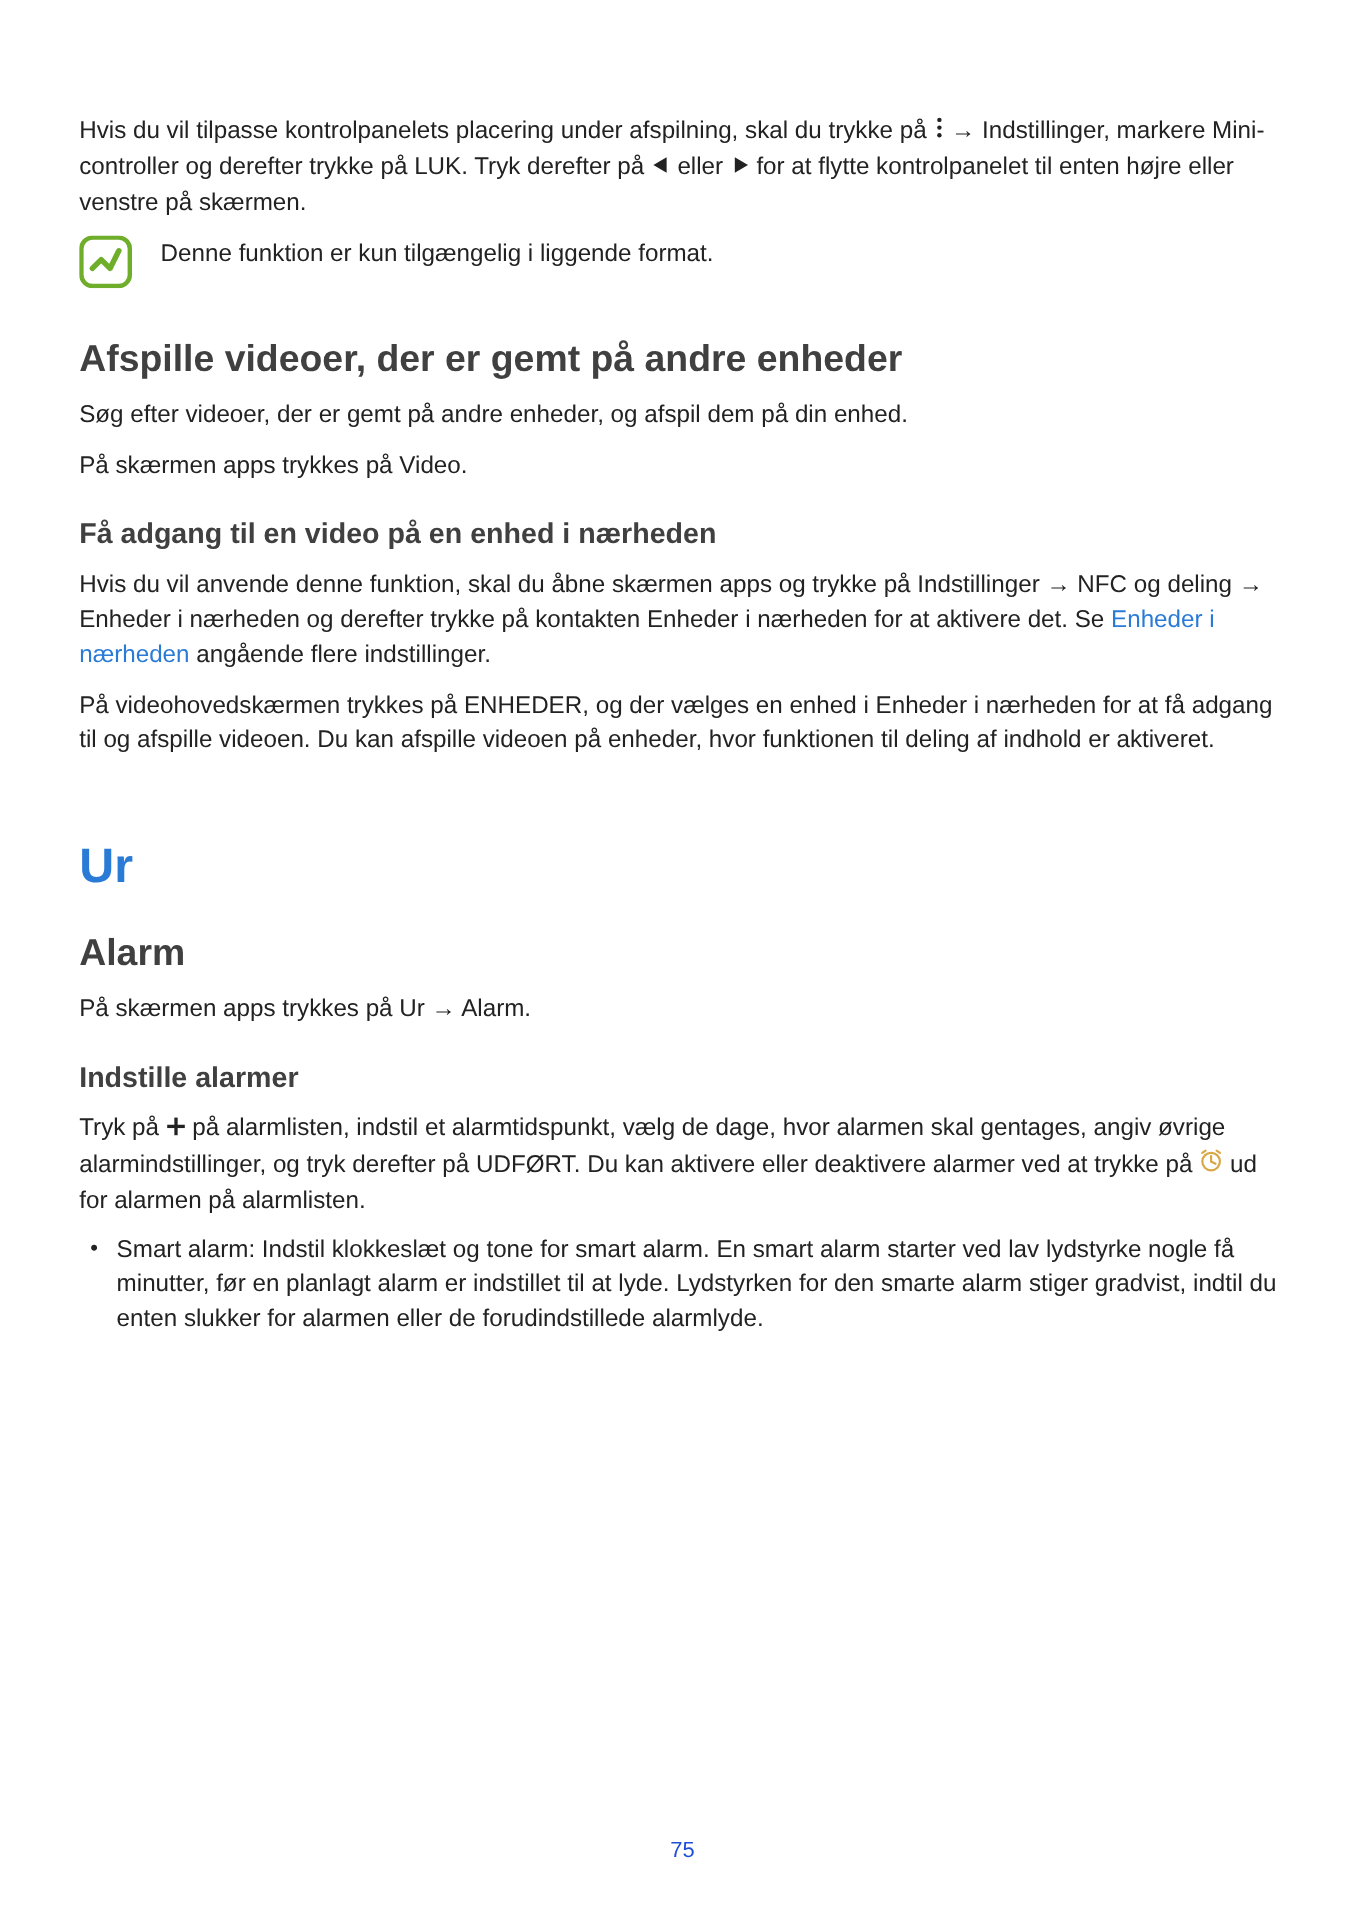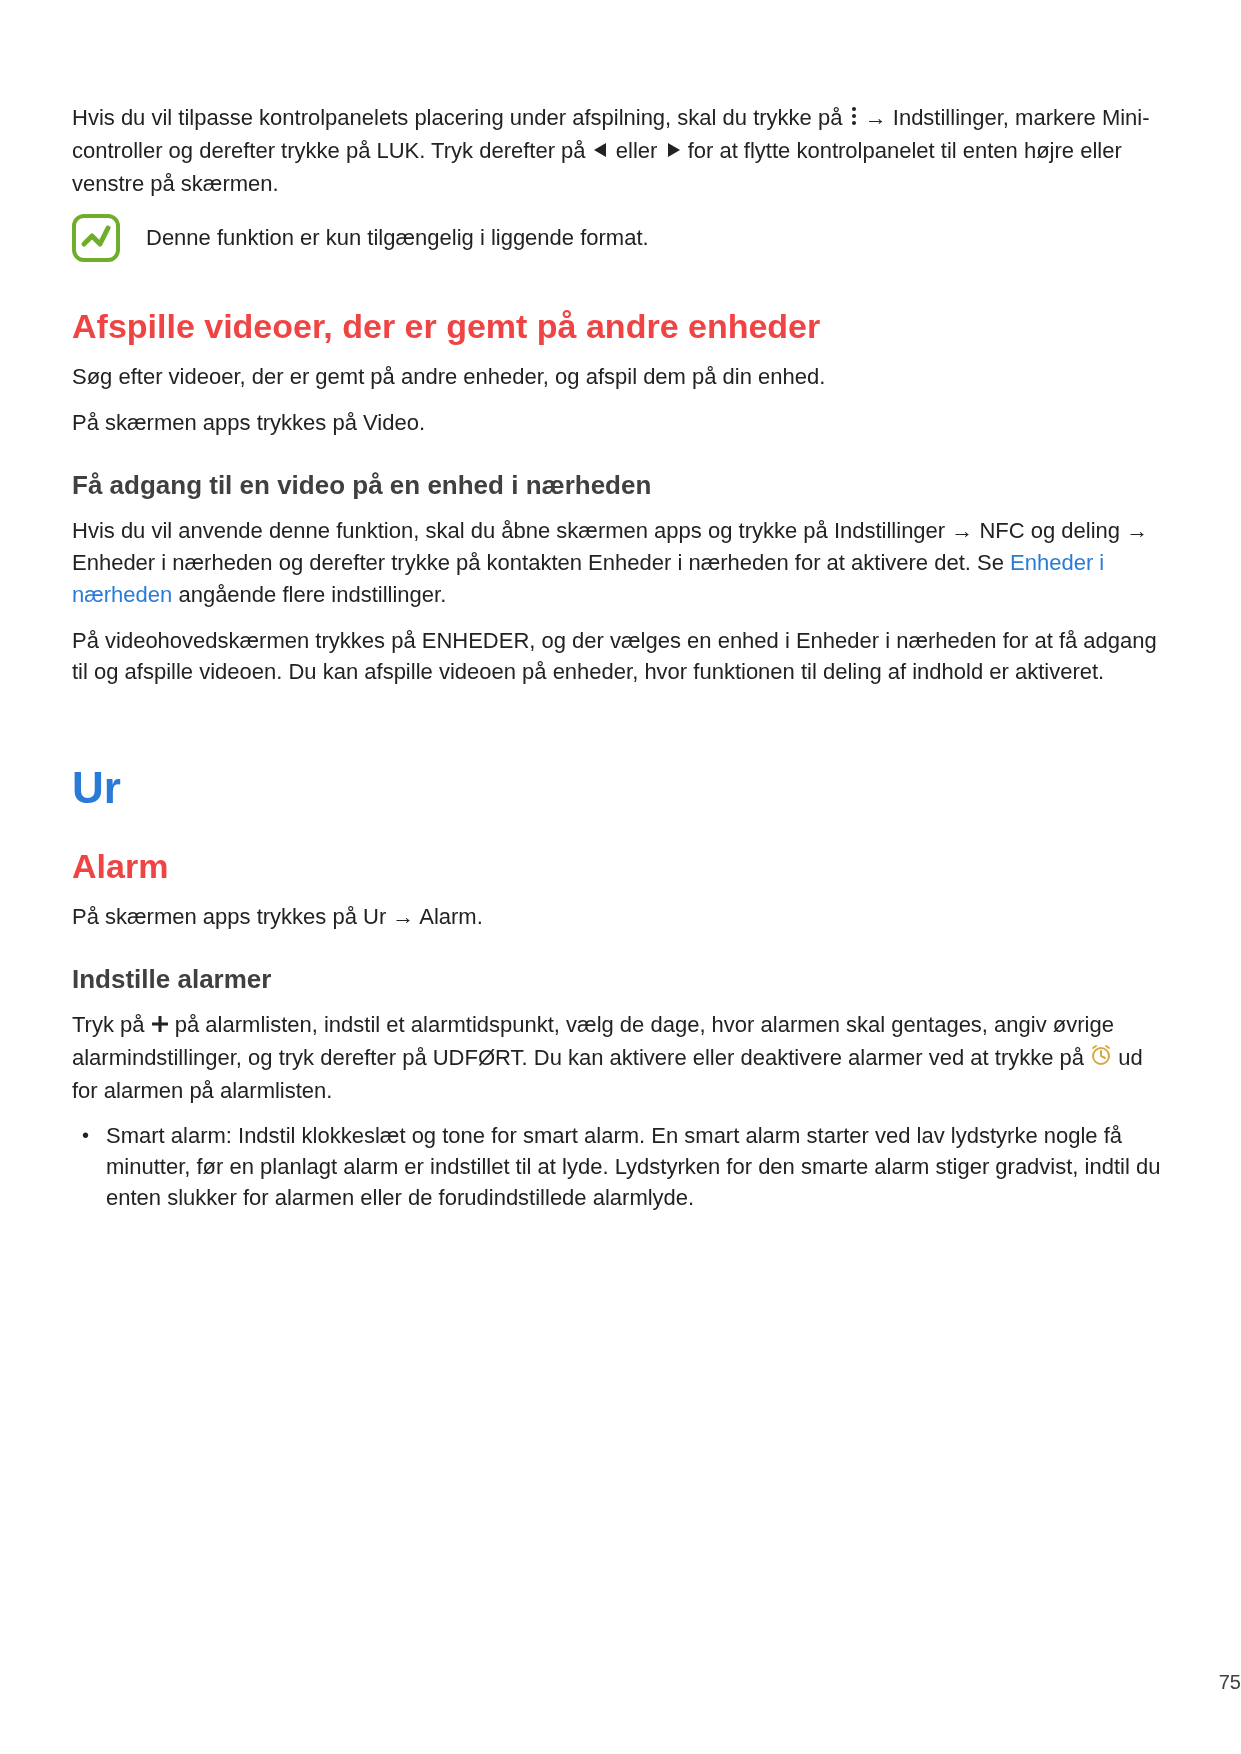--- a/index.html
+++ b/index.html
@@ -43,28 +43,27 @@
   .para {
     margin: 0 0 14px 0;
   }
   .bold { font-weight: 400; }
   .icon-dots, .icon-left, .icon-right, .icon-plus, .icon-clock {
     display: inline-block;
     vertical-align: middle;
   }
   .note-row {
     display: flex;
-    align-items: center;
     gap: 26px;
     margin-top: 12px;
     margin-bottom: 40px;
   }
   .note-icon svg { display:block; }
   .h2-brown {
-    color: #ef4444;
+    color: #404040;
     font-size: 34px;
     font-weight: 700;
     margin: 22px 0 10px 0;
   }
   .h3-black {
     font-size: 26px;
     font-weight: 700;
     margin: 28px 0 10px 0;
     color: #404040;
   }
@@ -93,23 +92,23 @@
     left: -24px;
     top: 0;
     font-size: 20px;
     color: #222;
   }
   .page-number {
     position: absolute;
     bottom: 60px;
     left: 0;
     right: 0;
-    text-align: right;
+    text-align: center;
     font-size: 20px;
-    color: #404040;
+    color: #1d4ed8;
   }
 </style>
 </head>
 <body>
 
 <div class="page">
 
   <div class="content">
     <p class="para">
       <span>Hvis du vil tilpasse kontrolpanelets placering under afspilning, skal du trykke på </span>

